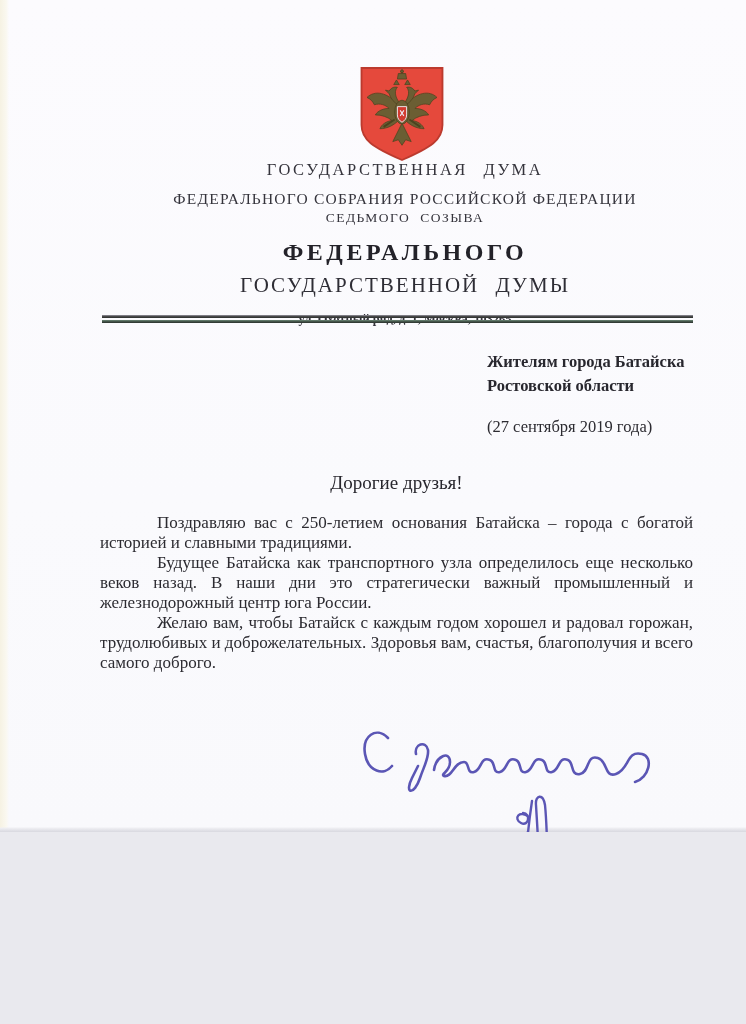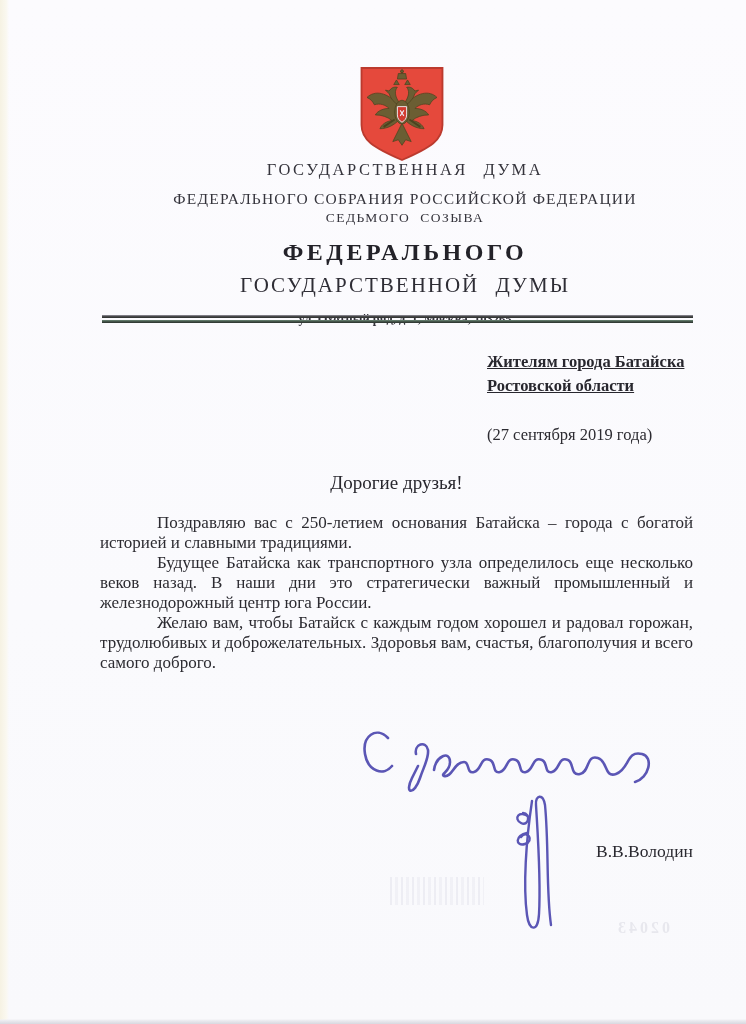--- a/index.html
+++ b/index.html
@@ -1,18 +1,18 @@
 <!DOCTYPE html>
 <html lang="ru"><head>
 <meta charset="utf-8">
 <style>
   html,body { margin:0; padding:0; background:#e9e9ee; }
   #page {
     position:relative;
-    width:746px; height:1024px;
+    width:746px; height:832px;
     margin:0 auto;
     background:linear-gradient(180deg,#fcfbfe 0%,#fafafd 60%,#f9f9fc 100%);
     overflow:hidden;
     font-family:"Liberation Serif", serif;
     color:#2c2b31;
   }
   
   .edge-left   { position:absolute; left:0; top:0; width:9px; height:100%;
                  background:linear-gradient(90deg,#f6f2e3,#faf8f0 70%,rgba(250,248,240,0)); }
   .edge-bottom { position:absolute; left:0; bottom:0; width:100%; height:5px;
@@ -27,22 +27,22 @@
   .title    { font-size:24px; font-weight:bold; letter-spacing:3.5px; margin-top:13px; color:#232229; }
   .subtitle { font-size:21px; letter-spacing:2px; word-spacing:9px; margin-top:7px; color:#2e2d35; }
   .address  { font-size:12.5px; font-weight:bold; margin-top:14px; color:#35343c; }
 
   .rule { position:absolute; left:102px; top:315px; width:591px; }
   .rule .r1 { height:3px; background:linear-gradient(180deg,#9a97a3 0%,#3f4140 55%,#2e302e 100%); }
   .rule .r2 { margin-top:2px; height:3px; background:linear-gradient(180deg,#6f8a78 0%,#3c4a41 60%,#2c332e 100%); }
 
   
   .recipient { position:absolute; left:487px; top:350px; font-weight:bold;
-               font-size:16.5px; line-height:24px; color:#28272e;text-decoration:underline; }
-  .doc-date  { position:absolute; left:487px; top:417px; font-size:16.5px; color:#2c2b31;margin-top:8px; }
+               font-size:16.5px; line-height:24px; color:#28272e; }
+  .doc-date  { position:absolute; left:487px; top:417px; font-size:16.5px; color:#2c2b31; }
 
   
   .salutation { position:absolute; left:100px; top:472px; width:593px;
                 text-align:center; font-weight:normal; font-size:19px; color:#28272e; }
   .body-text { position:absolute; left:100px; top:513px; width:593px;
                font-size:17px; line-height:20px; text-align:justify; }
   .body-text p { margin:0; text-indent:57px; }
 
   
   .closing-hand { position:absolute; left:358px; top:724px; width:302px; height:70px; }

